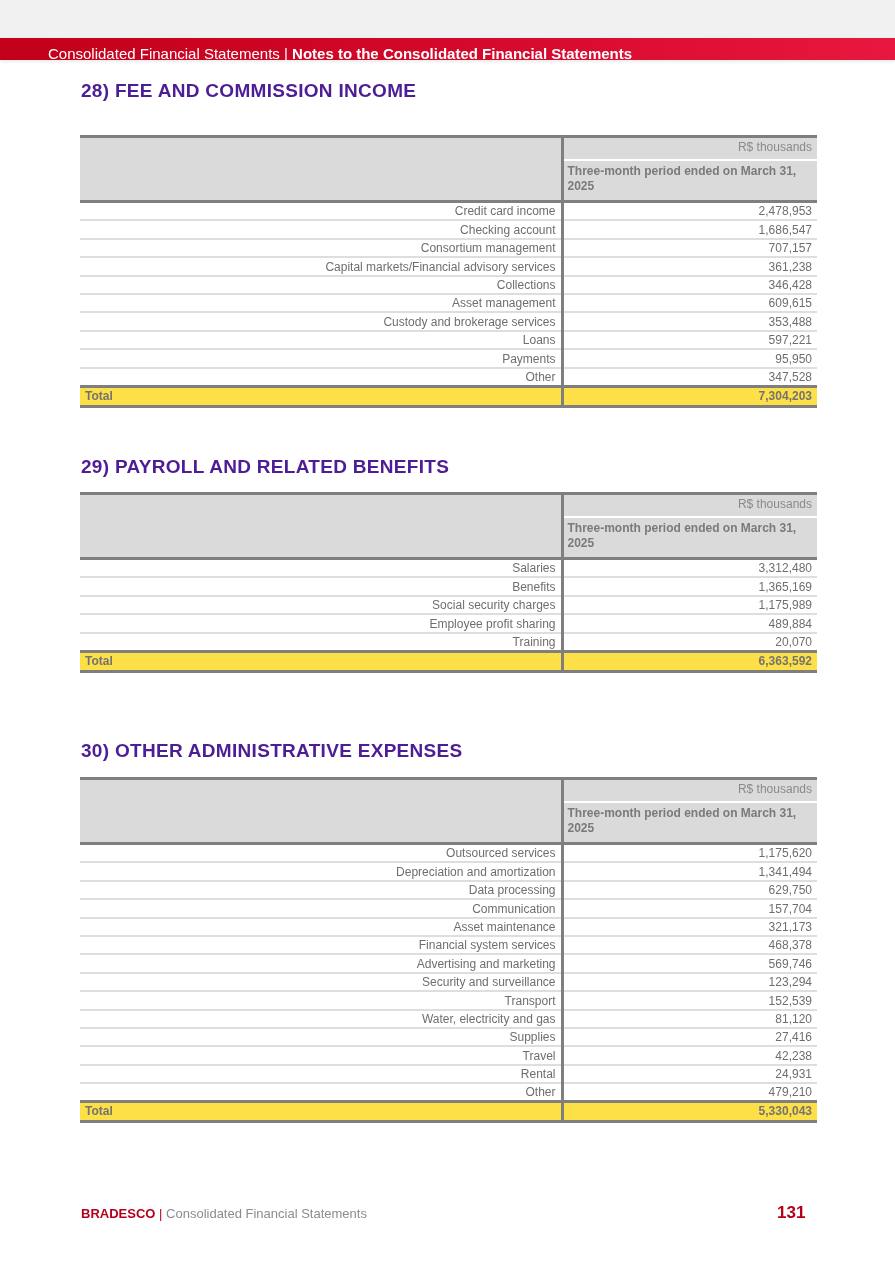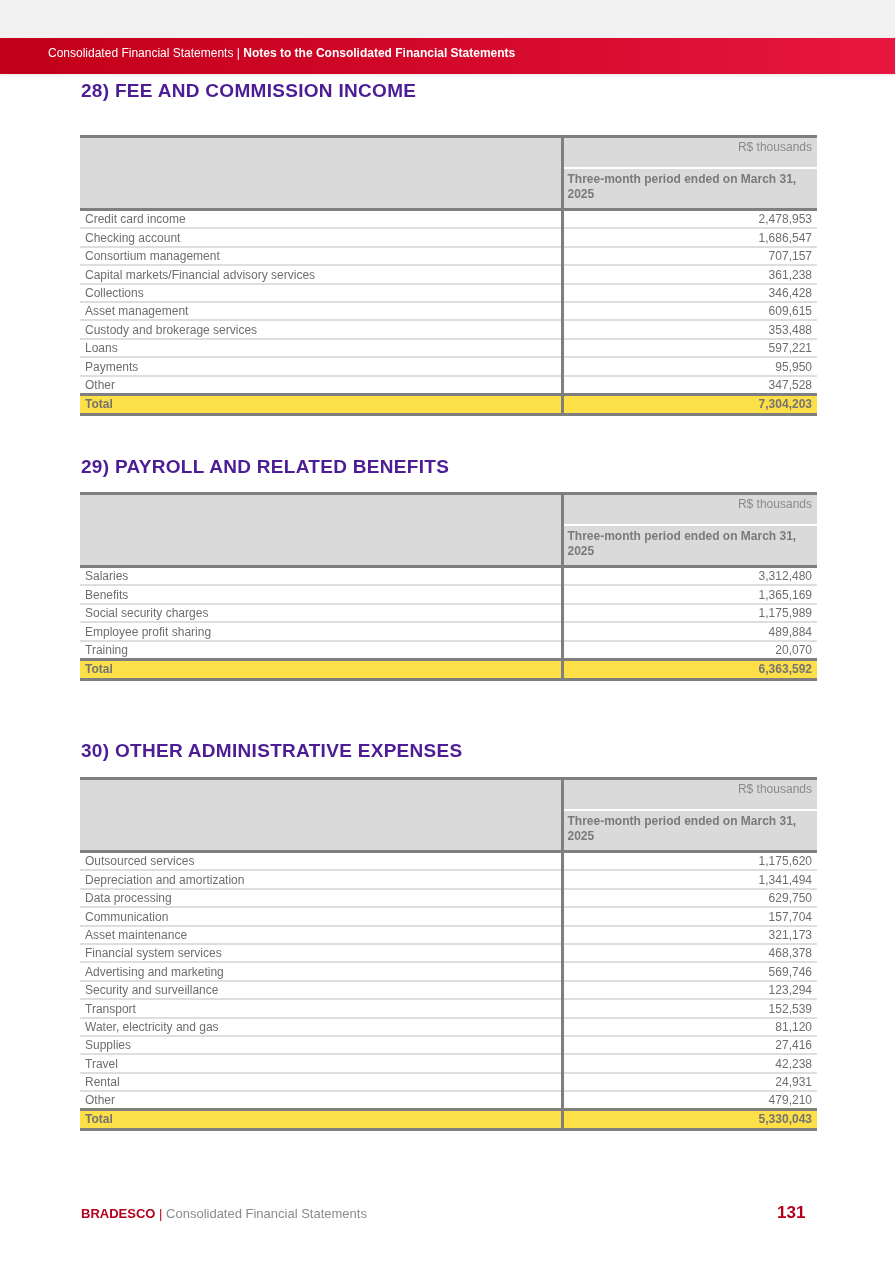--- a/index.html
+++ b/index.html
@@ -17,25 +17,25 @@
   }
   .top-strip {
     position: absolute;
     left: 0; top: 0;
     width: 895px; height: 38px;
     background: #f1f1f1;
   }
   .header-bar {
     position: absolute;
     left: 0; top: 38px;
-    width: 895px; height: 36px;
+    width: 895px; height: 22px;
     background: linear-gradient(90deg, #c20019 0%, #d3082a 50%, #e8173f 100%);
     box-shadow: 0 2px 3px rgba(0,0,0,0.08);
     color: #ffffff;
-    font-size: 12px;
+    font-size: 15px;
     line-height: 31px;
     white-space: nowrap;
   }
   .header-bar .inner {
     position: absolute;
     left: 48px;
     top: 0;
   }
   .header-bar .light { font-weight: normal; }
   .header-bar .sep { font-weight: normal; }
@@ -67,21 +67,21 @@
   }
   table.fin thead tr.unit th {
     border-top: 3px solid #7f7f7f;
   }
   table.fin thead th.blank {
     border-right: 3px solid #7f7f7f;
     border-bottom: 3px solid #7f7f7f;
   }
   table.fin thead th.unit-cell {
     text-align: right;
-    padding: 2px 5px 12px 5px;
+    padding: 2px 5px 4px 5px;
     height: 15px;
     line-height: 15px;
     font-size: 12px;
     color: #8a8a8a;
     border-bottom: 2px solid #ffffff;
   }
   table.fin thead th.period-cell {
     text-align: left;
     font-weight: bold;
     font-size: 12px;
@@ -91,21 +91,21 @@
     border-bottom: 3px solid #7f7f7f;
   }
   table.fin tbody td {
     height: 16.4px;
     padding: 0 5px;
     line-height: 16px;
     border-bottom: 2px solid #dedede;
     vertical-align: bottom;
     white-space: nowrap;
   }
-  table.fin tbody td.label { text-align: left; }
+  table.fin tbody td.label { text-align: right; }
   table.fin tbody td.value {
     text-align: right;
     border-left: 3px solid #7f7f7f;
   }
   table.fin tbody tr.last td { border-bottom: 3px solid #7f7f7f; }
   table.fin tfoot td {
     background: #fde047;
     font-weight: bold;
     height: 17px;
     line-height: 17px;

